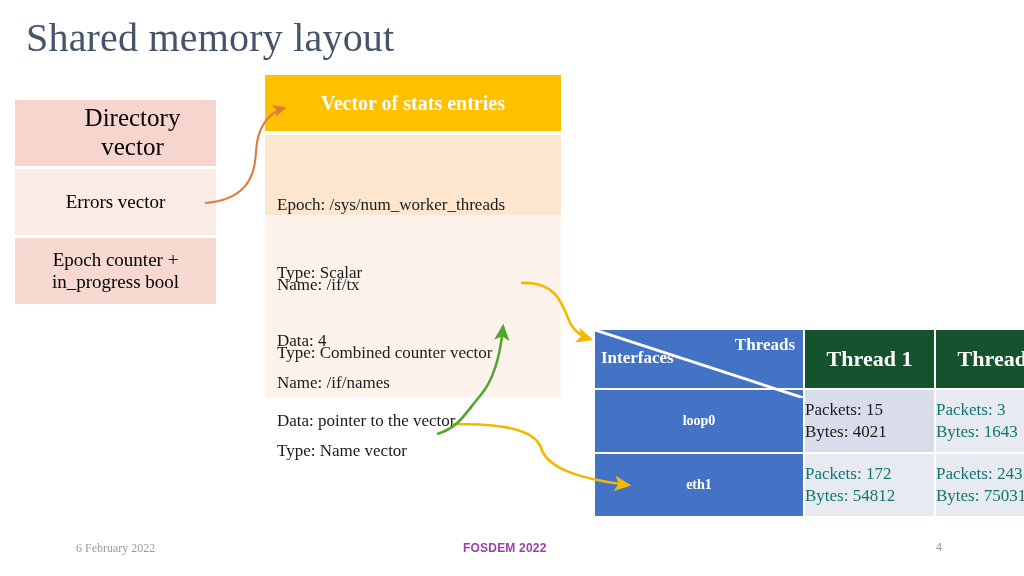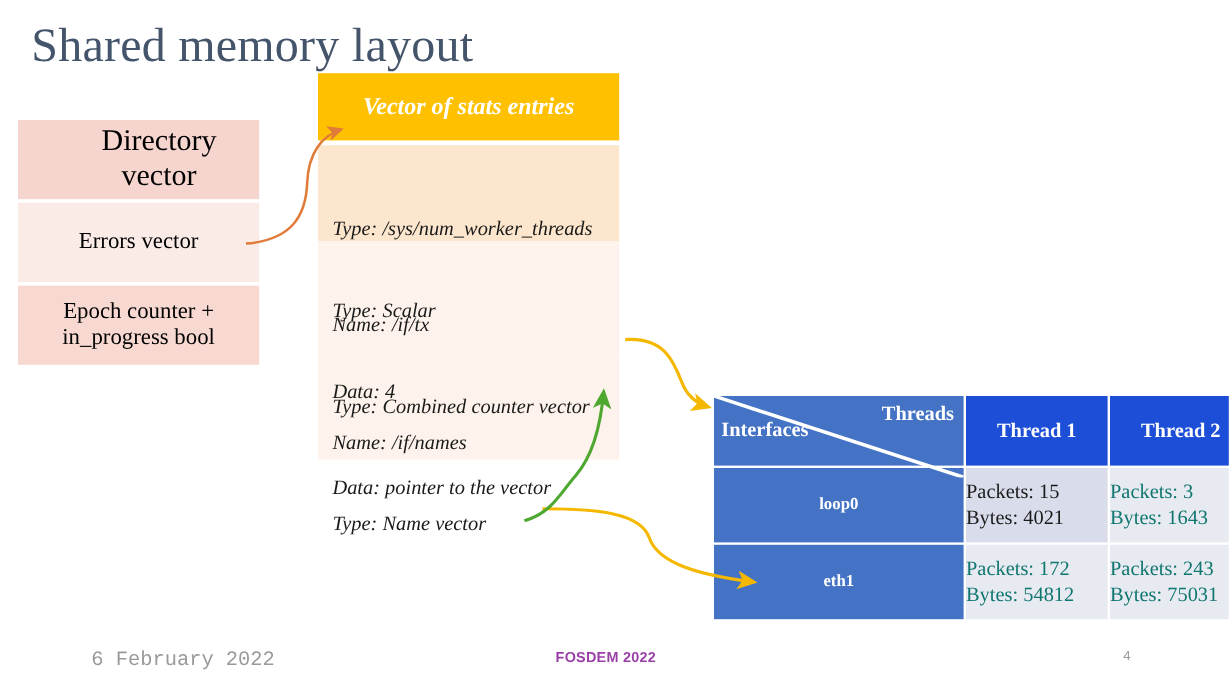--- a/index.html
+++ b/index.html
@@ -74,23 +74,22 @@
     background: #f8d9d2;
     color: #000000;
     font-size: 19px;
     margin-bottom: 0;
   }
 
   
   #mid-stack {
     position: absolute;
     left: 265px;
-    top: 61px;
-    width: 251px;
-    font-style: italic;
+    top: 75px;
+    width: 296px;
   }
   .mid-head {
     height: 56px;
     background: #ffc000;
     color: #ffffff;
     font-weight: bold;
     font-size: 20px;
     display: flex;
     align-items: center;
     justify-content: center;
@@ -145,27 +144,27 @@
   }
   .th-corner .lbl-interfaces {
     position: absolute;
     left: 6px;
     bottom: 20px;
     color: #ffffff;
     font-weight: bold;
     font-size: 17px;
   }
   .th-thread {
-    background: #1d4ed8;
-    color: #ffffff;
-    font-weight: bold;
-    font-size: 17px;
+    background: #14532d;
+    color: #ffffff;
+    font-weight: bold;
+    font-size: 22px;
     text-align: center;
     height: 58px;
-    width: 118px;
+    width: 129px;
   }
   .rowhead {
     background: #4472c4;
     color: #ffffff;
     font-weight: bold;
     font-size: 14px;
     text-align: center;
     height: 62px;
   }
   .cell-a {
@@ -194,22 +193,22 @@
     width: 1024px;
     height: 576px;
     pointer-events: none;
   }
 
   
   #footer-date {
     position: absolute;
     left: 76px;
     top: 541px;
-    font-family: Liberation Mono, monospace;
-    font-size: 17px;
+    font-family: Liberation Serif, serif;
+    font-size: 12px;
     color: #9a9a9a;
   }
   #footer-event {
     position: absolute;
     left: 463px;
     top: 541px;
     font-family: "Liberation Sans", sans-serif;
     font-size: 12px;
     font-weight: bold;
     color: #9b3fa8;
@@ -232,21 +231,21 @@
 <div id="left-stack">
   <div class="left-box tint-a">Directory vector</div>
   <div class="left-box tint-b">Errors vector</div>
   <div class="left-box tint-c">Epoch counter + in_progress bool</div>
 </div>
 
 <div id="mid-stack">
   <div class="mid-head">Vector of stats entries</div>
 
   <div class="mid-entry sh1">
-    <div>Type: /sys/num_worker_threads</div>
+    <div>Epoch: /sys/num_worker_threads</div>
     <div>Type: Scalar</div>
     <div>Data: 4</div>
   </div>
 
   <div class="mid-entry sh2">
     <div>Name: /if/tx</div>
     <div>Type: Combined counter vector</div>
     <div>Data: pointer to the vector</div>
   </div>
 

